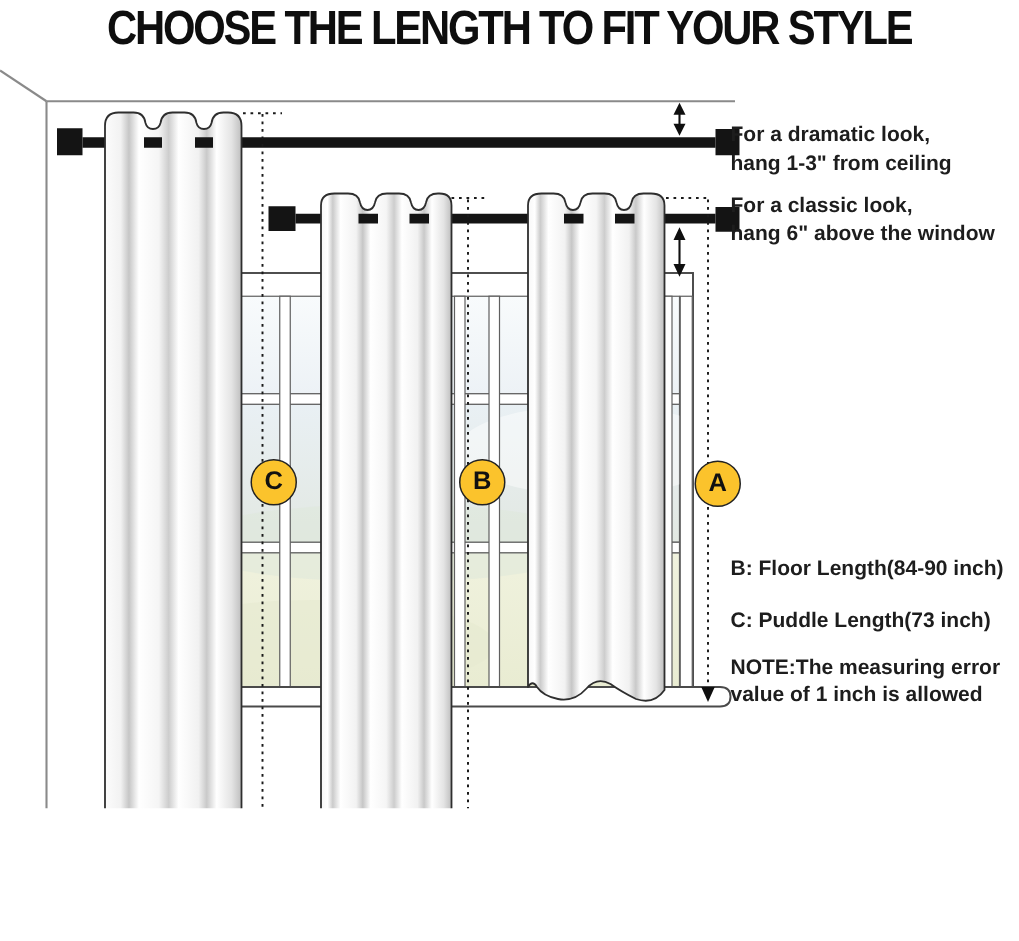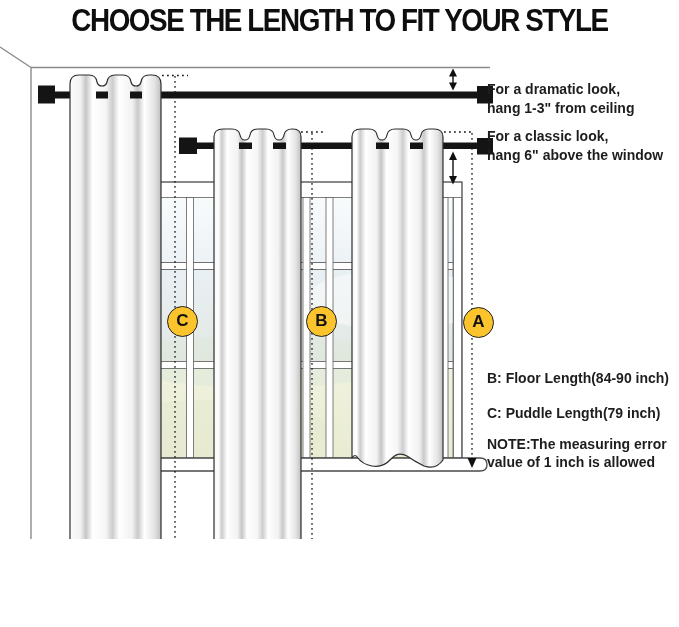--- a/index.html
+++ b/index.html
@@ -212,21 +212,21 @@
   <div class="anno anno-tip1">
     <div>For a dramatic look,</div>
     <div>hang 1-3" from ceiling</div>
   </div>
   <div class="anno anno-tip2">
     <div>For a classic look,</div>
     <div>hang 6" above the window</div>
   </div>
 
   <div class="anno len-b">B: Floor Length(84-90 inch)</div>
-  <div class="anno len-c">C: Puddle Length(79 inch)</div>
+  <div class="anno len-c">C: Puddle Length(73 inch)</div>
   <div class="anno anno-note">
     <div>NOTE:The measuring error</div>
     <div>value of 1 inch is allowed</div>
   </div>
 
   <div class="marker marker-c">C</div>
   <div class="marker marker-b">B</div>
   <div class="marker marker-a">A</div>
 
   <div class="dots">

